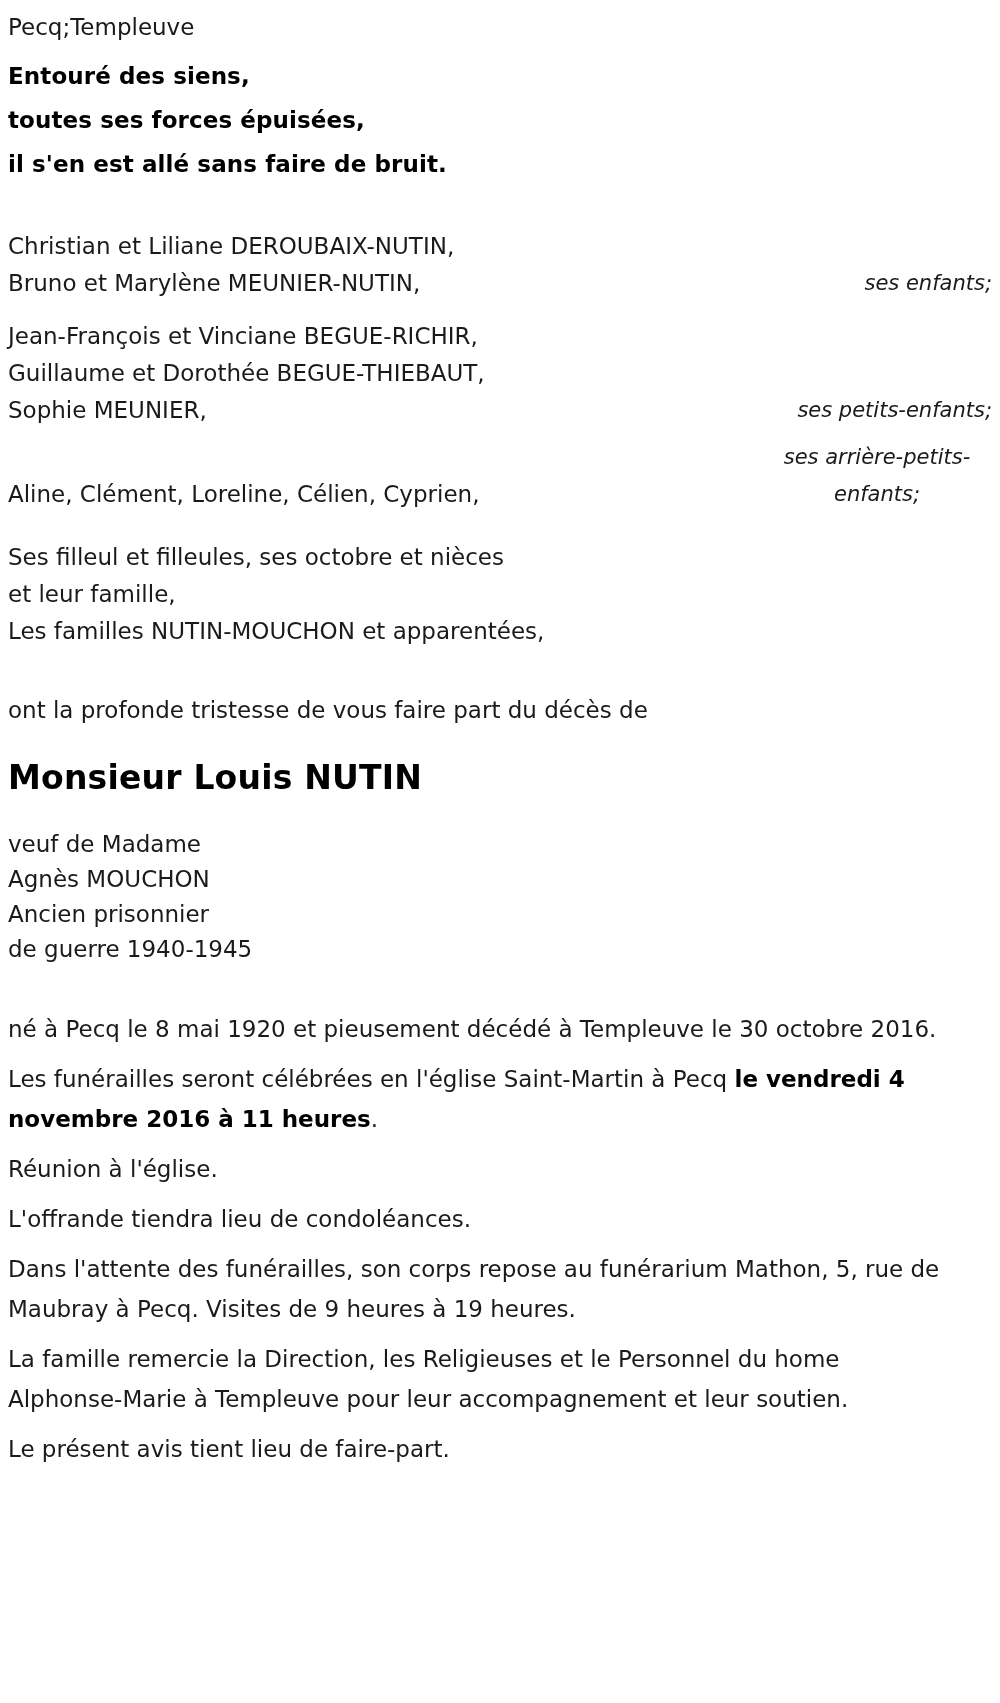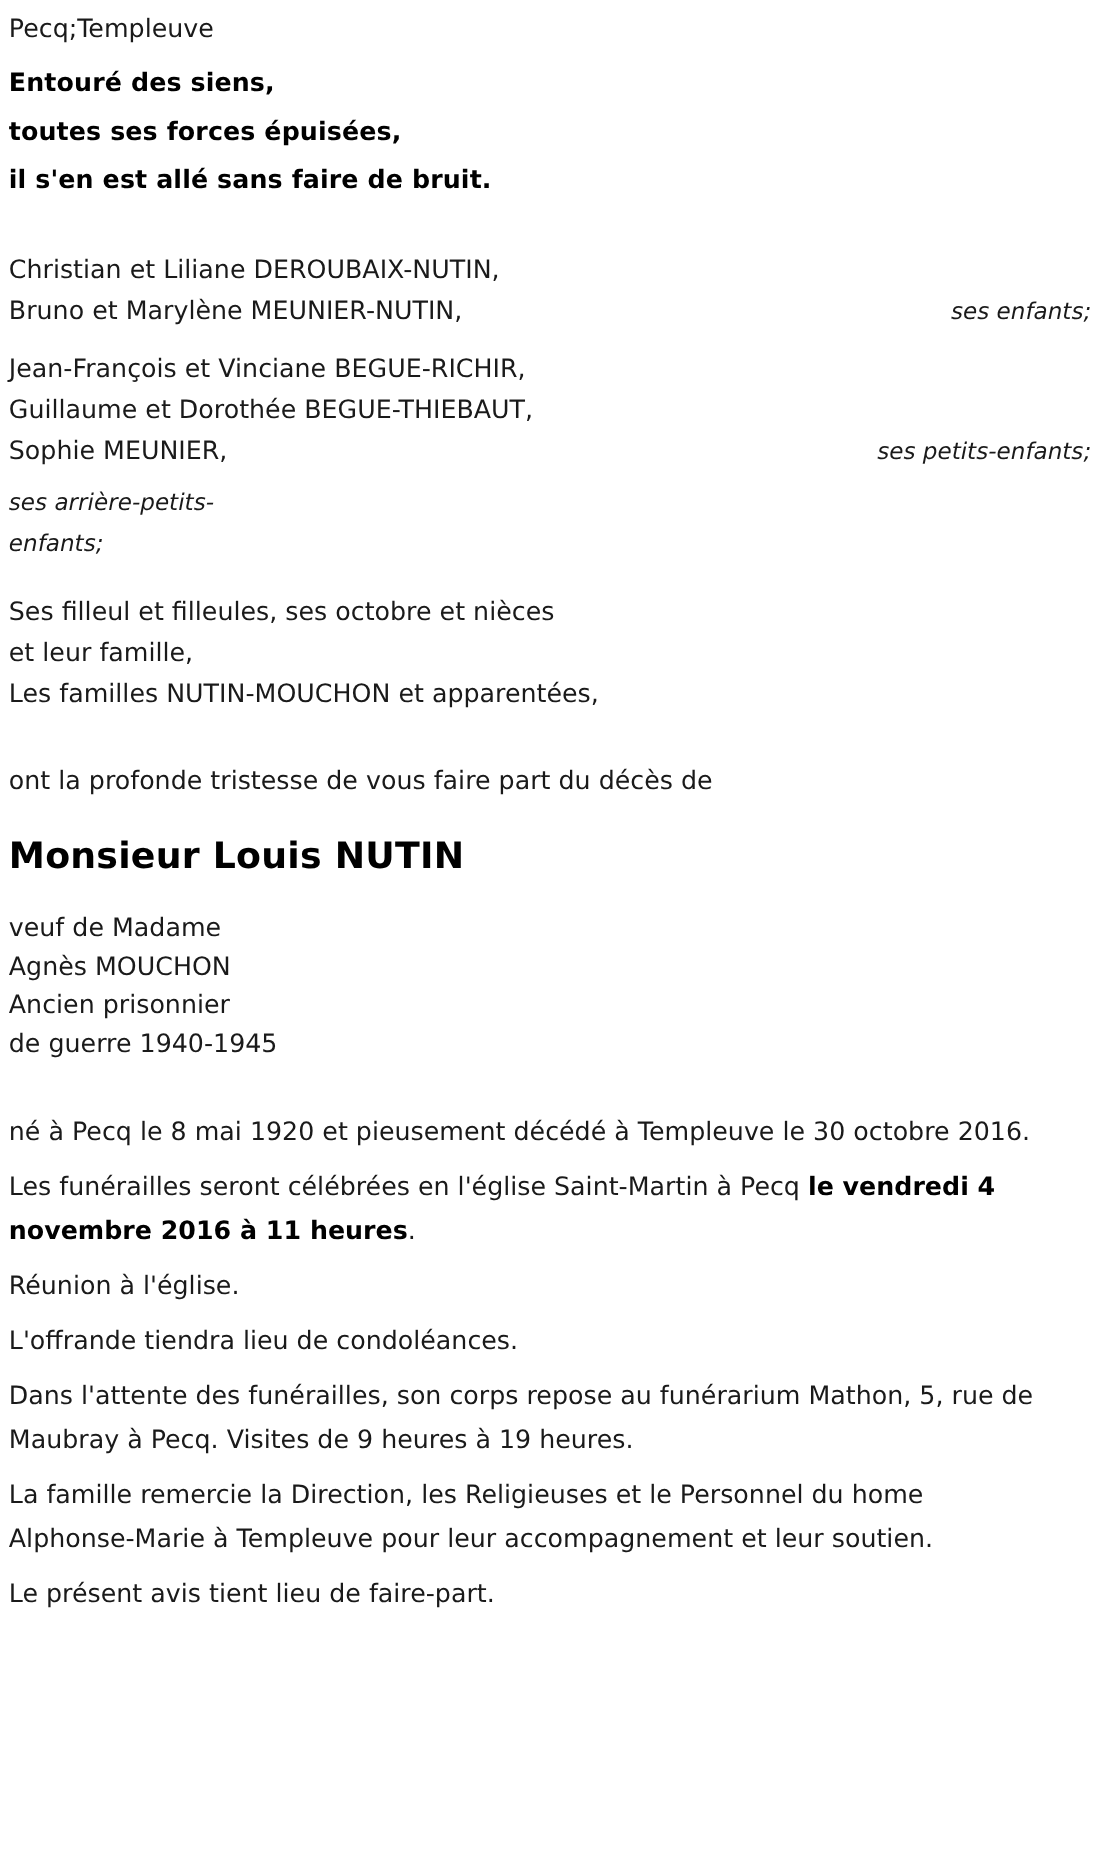--- a/index.html
+++ b/index.html
@@ -56,21 +56,21 @@
     font-size: 23px;
     line-height: 37px;
     color: #1a1a1a;
     white-space: nowrap;
   }
   .relation {
     font-size: 21px;
     font-style: italic;
     line-height: 37px;
     color: #1a1a1a;
-    text-align: left;
+    text-align: center;
     flex: 0 0 auto;
     align-self: flex-end;
   }
   .relation.wrapped {
     width: 230px;
   }
 
   .body-line {
     font-size: 23px;
     line-height: 37px;
@@ -134,20 +134,23 @@
       <div class="name-line">Jean-François et Vinciane BEGUE-RICHIR,</div>
       <div class="name-line">Guillaume et Dorothée BEGUE-THIEBAUT,</div>
       <div class="name-line">Sophie MEUNIER,</div>
     </div>
     <div class="relation">ses petits-enfants;</div>
   </div>
 
   <div class="gap-xs"></div>
 
   <div class="family-group">
+    <div class="names">
+      <div class="name-line">Aline, Clément, Loreline, Célien, Cyprien,</div>
+    </div>
     <div class="relation wrapped">ses arrière-petits-enfants;</div>
   </div>
 
   <div class="gap-md"></div>
 
   <div>
     <div class="body-line">Ses filleul et filleules, ses octobre et nièces</div>
     <div class="body-line">et leur famille,</div>
     <div class="body-line">Les familles NUTIN-MOUCHON et apparentées,</div>
   </div>

